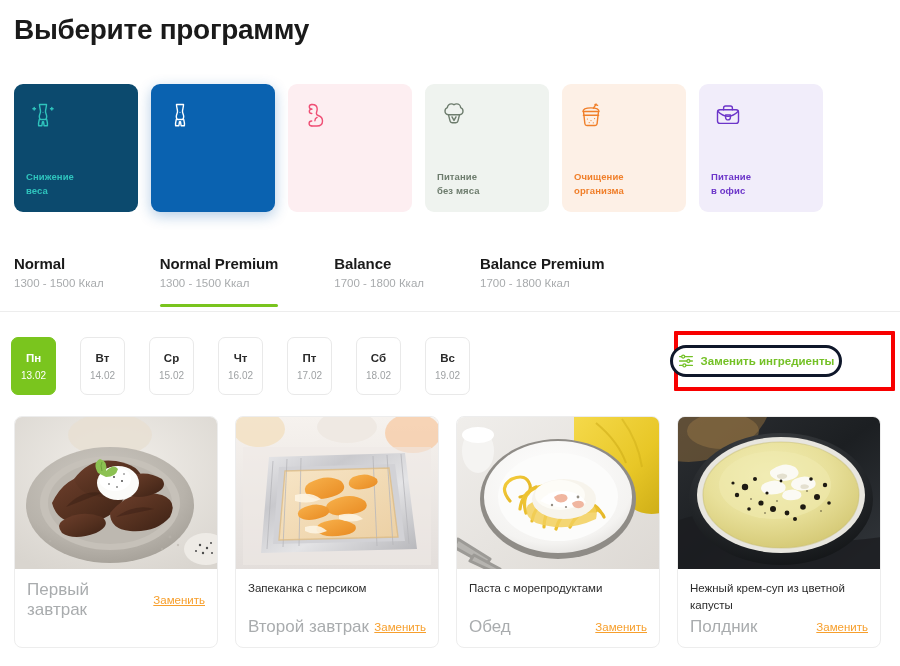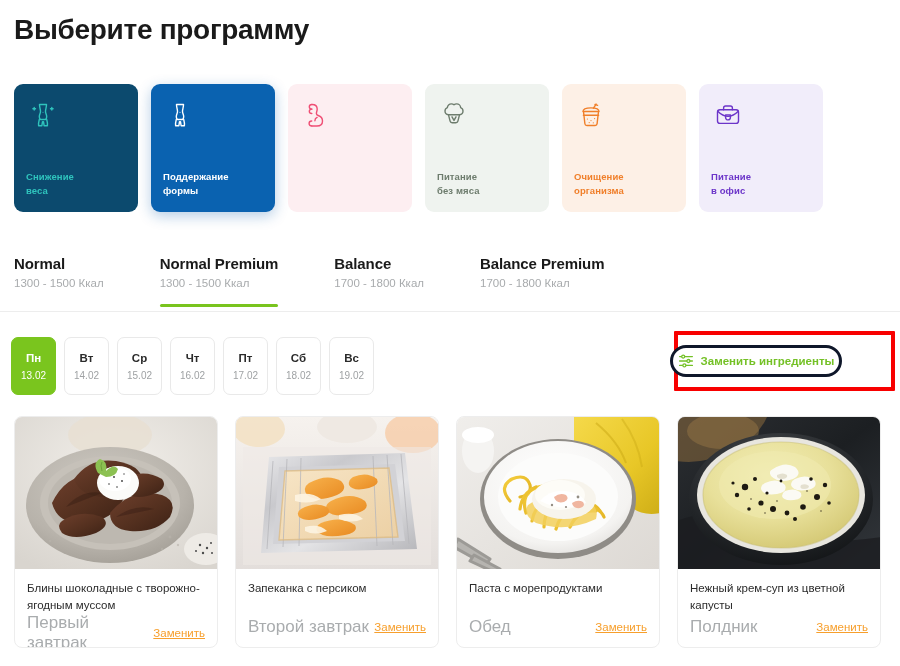--- a/index.html
+++ b/index.html
@@ -107,21 +107,21 @@
     height: 1px;
     background: #ededed;
   }
 
   
   .days {
     position: absolute;
     left: 11px;
     top: 337px;
     display: flex;
-    gap: 8px;
+    gap: 24px;
   }
   .day-pill {
     width: 45px;
     height: 58px;
     border-radius: 7px;
     border: 1px solid #e9e9e9;
     background: #ffffff;
     display: flex;
     flex-direction: column;
     align-items: center;
@@ -253,24 +253,20 @@
   </div>
 
   <div class="program-card selected" style="background:#0a62b0">
     <span class="p-icon">
       <svg viewBox="0 0 34 34" fill="none" stroke="#ffffff" stroke-width="1.4" stroke-linecap="round" stroke-linejoin="round">
         <path d="M13.5 6.5 h7 c0 3 -1 4.5 -1 7 c0 2 1.2 3.2 1.2 5.2 c0 1.4 -0.6 2.3 -1.2 2.8 h-5 c-0.6 -0.5 -1.2 -1.4 -1.2 -2.8 c0 -2 1.2 -3.2 1.2 -5.2 c0 -2.5 -1 -4 -1 -7 z"></path>
         <path d="M13.3 21.5 c-0.6 2 -0.9 4 -0.7 6.2 h3.3 l0.6 -4"></path>
         <path d="M20.7 21.5 c0.6 2 0.9 4 0.7 6.2 h-3.3 l-0.6 -4"></path>
         <circle cx="17" cy="14.2" r="0.55" fill="#ffffff" stroke="none"></circle>
       </svg>
-    </span>
-    <span class="p-label" style="color:#ffffff">
-      <span>Поддержание</span><br>
-      <span>формы</span>
     </span>
   </div>
 
   <div class="program-card" style="background:#fdeef1">
     <span class="p-icon">
       <svg viewBox="0 0 34 34" fill="none" stroke="#ef4f75" stroke-width="1.4" stroke-linecap="round" stroke-linejoin="round">
         <path d="M12 6.5 c3.5 0 5.2 1.8 5.2 4.6 c0 1.8 -0.8 2.8 -0.8 4.3 c0 1 0.6 1.7 1.8 2.1 c2.6 0.9 4.3 2.8 4.3 5.4 c0 3 -2.2 5.1 -5.6 5.1 h-5.2"></path>
         <path d="M11.9 6.5 c-1.6 0 -2.6 1 -2.6 2.3 c0 1.3 1 2.3 2.6 2.3"></path>
         <path d="M11.8 11.1 c-1.5 0 -2.5 1 -2.5 2.2 c0 1.2 1 2.2 2.5 2.2"></path>
         <path d="M11.7 27.9 c-1.6 0 -2.6 -1 -2.6 -2.4 c0 -1.5 1 -2.5 2.6 -2.5"></path>
@@ -456,21 +452,20 @@
         </g>
         <g fill="#b9b4ac" opacity="0.6">
           <circle cx="156" cy="120" r="1.4"></circle>
             <circle cx="164" cy="128" r="1.2"></circle>
           <circle cx="148" cy="132" r="1.2"></circle>
             <circle cx="36" cy="124" r="1.3"></circle>
         </g>
       </svg>
     </div>
     <div class="meal-body">
-      <div class="meal-title">Блины шоколадные с творожно-ягодным муссом</div>
       <div class="meal-foot">
         <span class="meal-type">Первый завтрак</span>
         <span class="meal-replace">Заменить</span>
       </div>
     </div>
   </div>
 
   <div class="meal-card">
     <div class="meal-photo">
       <svg viewBox="0 0 204 152" preserveAspectRatio="xMidYMid slice">

